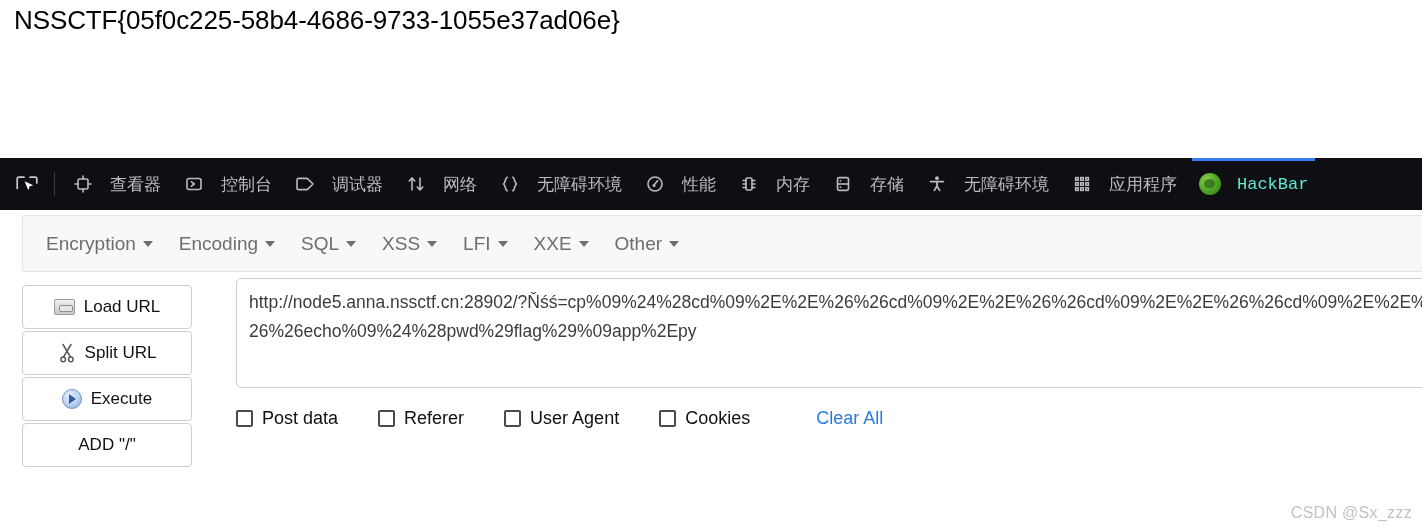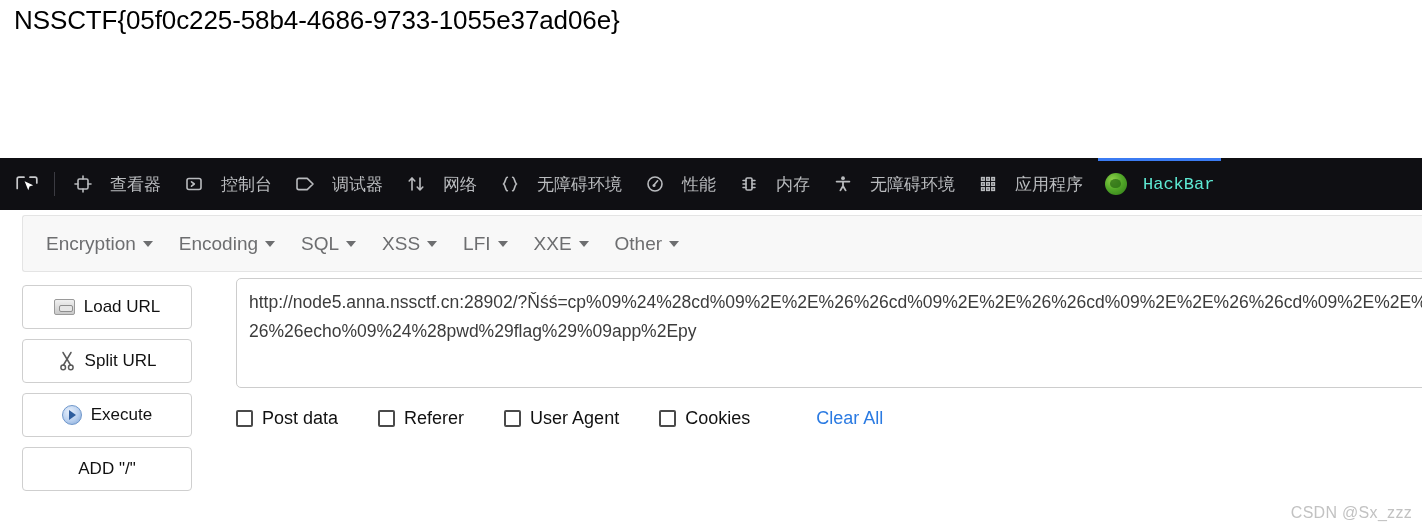--- a/index.html
+++ b/index.html
@@ -131,21 +131,21 @@
     display: inline-block;
   }
 
   
   .btn-col {
     position: absolute;
     left: 22px; top: 75px;
     width: 170px;
     display: flex;
     flex-direction: column;
-    gap: 10px;
+    gap: 2px;
   }
   .hb-btn {
     height: 44px;
     background: #ffffff;
     border: 1px solid #cfcfcf;
     border-radius: 4px;
     display: flex;
     align-items: center;
     justify-content: center;
     gap: 9px;
@@ -336,20 +336,31 @@
   <div class="dt-tab">
     <span class="ic">
       <svg width="18" height="18" viewBox="0 0 18 18">
         <rect x="6" y="3" width="6" height="12" rx="1.3" fill="none" stroke="#b9bbbe" stroke-width="1.6"></rect>
         <path d="M3 5.6h3M3 9h3M3 12.4h3M12 5.6h3M12 9h3M12 12.4h3" stroke="#b9bbbe" stroke-width="1.5" stroke-linecap="round"></path>
       </svg>
     </span>
     <span>内存</span>
   </div>
 
+  <div class="dt-tab">
+    <span class="ic">
+      <svg width="18" height="18" viewBox="0 0 18 18">
+        <rect x="3.5" y="2.6" width="11" height="12.8" rx="1.6" fill="none" stroke="#b9bbbe" stroke-width="1.6"></rect>
+        <path d="M3.5 9h11" stroke="#b9bbbe" stroke-width="1.6"></path>
+        <circle cx="6.4" cy="5.8" r="0.9" fill="#b9bbbe"></circle>
+        <circle cx="6.4" cy="12.2" r="0.9" fill="#b9bbbe"></circle>
+      </svg>
+    </span>
+    <span>存储</span>
+  </div>
 
   <div class="dt-tab">
     <span class="ic">
       <svg width="18" height="18" viewBox="0 0 18 18">
         <circle cx="9" cy="3.2" r="1.9" fill="#b9bbbe"></circle>
         <path d="M2.6 6.6h12.8" stroke="#b9bbbe" stroke-width="1.8" stroke-linecap="round"></path>
         <path d="M9 6.6v4.4M9 11l-2.6 4.4M9 11l2.6 4.4" stroke="#b9bbbe" stroke-width="1.8" stroke-linecap="round"></path>
       </svg>
     </span>
     <span>无障碍环境</span>

